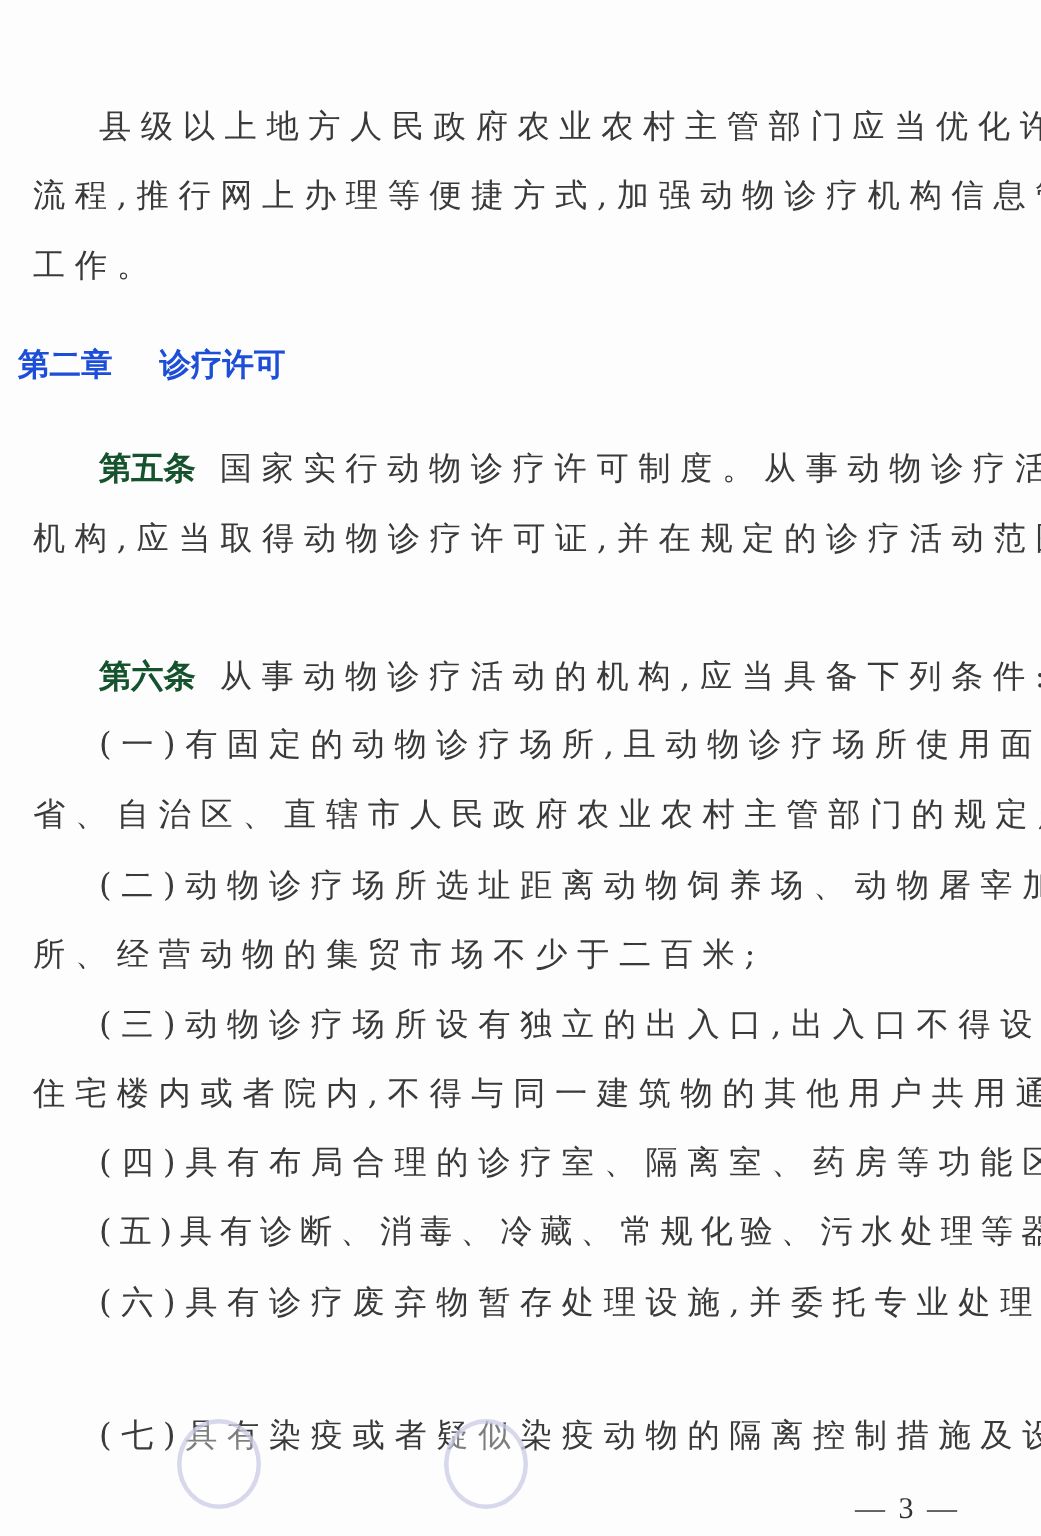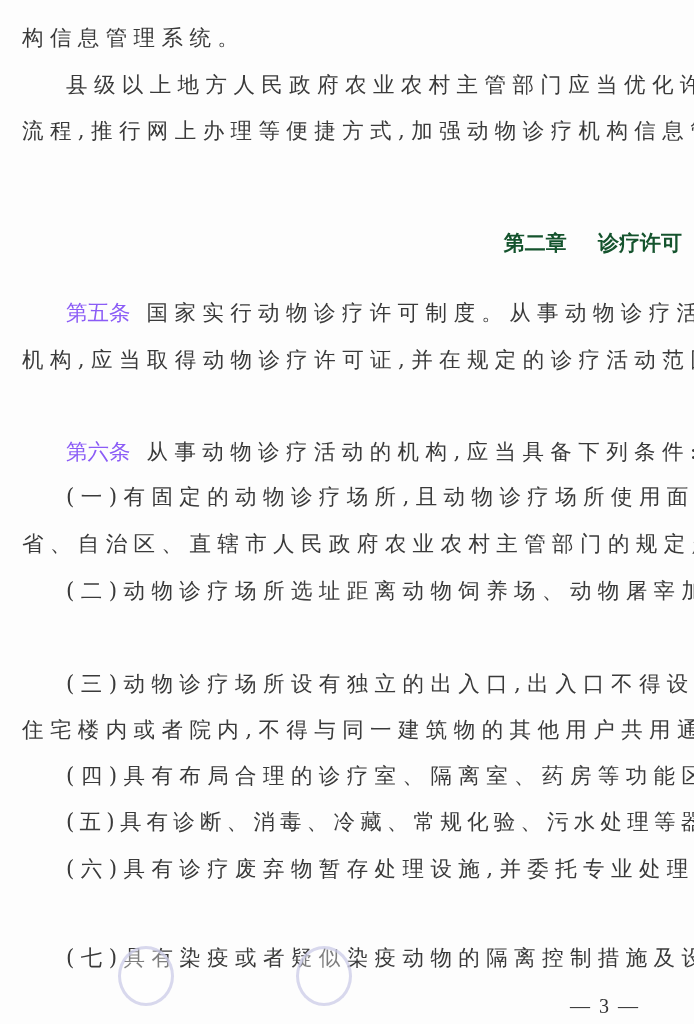--- a/index.html
+++ b/index.html
@@ -15,66 +15,67 @@
     position: absolute;
     left: 22px;
     width: 650px;
     font-size: 21.5px;
     letter-spacing: 6.4px;
     white-space: nowrap;
     line-height: 28px;
     height: 28px;
   }
   .indent { left: 66px; width: 610px; }
-  .bold { font-family: "DejaVu Sans", "Liberation Sans", sans-serif; font-weight: normal; color: #8b5cf6; letter-spacing: 0px; }
+  .bold { font-family: "DejaVu Sans", "Liberation Sans", sans-serif; font-weight: bold; color: #14532d; letter-spacing: 0px; }
   .heading {
-    position: absolute; left: 0; width: 694px; text-align: right;
+    position: absolute; left: 0; width: 694px; text-align: left;
     font-family: "DejaVu Sans", "Liberation Sans", sans-serif; font-weight: bold;
-    font-size: 21px; color: #14532d; line-height: 28px;
+    font-size: 21px; color: #1d4ed8; line-height: 28px;
   }
   .heading span { margin: 0 12px; }
   .art-label { margin-right: 16px; }
   .page-num {
     position: absolute; left: 570px; top: 995px;
     font-family: "Liberation Serif", serif; font-size: 20px; color: #333;
     letter-spacing: 2px;
   }
   .touch-circle {
     position: absolute; width: 50px; height: 54px; border-radius: 50%;
     border: 3px solid rgba(200,200,230,0.7);
     background: rgba(255,255,255,0.35);
   }
 </style>
 </head>
 <body>
 
 <div class="page">
 
-  <div class="line" style="top:24px">构信息管理系统。</div>
   <div class="line indent" style="top:71px">县级以上地方人民政府农业农村主管部门应当优化许可办理</div>
   <div class="line" style="top:117px">流程,推行网上办理等便捷方式,加强动物诊疗机构信息管理</div>
+  <div class="line" style="top:164px">工作。</div>
 
   <div class="heading" style="top:229px">
     <span>第二章</span>
     <span>诊疗许可</span>
   </div>
 
   <div class="line indent" style="top:299px">
     <span class="bold art-label">第五条</span><span>国家实行动物诊疗许可制度。从事动物诊疗活动的</span>
   </div>
   <div class="line" style="top:346px">机构,应当取得动物诊疗许可证,并在规定的诊疗活动范围内开展</div>
 
   <div class="line indent" style="top:438px">
     <span class="bold art-label">第六条</span><span>从事动物诊疗活动的机构,应当具备下列条件:</span>
   </div>
 
   <div class="line indent" style="top:483px">(一)有固定的动物诊疗场所,且动物诊疗场所使用面积符合</div>
   <div class="line" style="top:530px">省、自治区、直辖市人民政府农业农村主管部门的规定;</div>
 
   <div class="line indent" style="top:577px">(二)动物诊疗场所选址距离动物饲养场、动物屠宰加工场</div>
+  <div class="line" style="top:623px">所、经营动物的集贸市场不少于二百米;</div>
 
   <div class="line indent" style="top:670px">(三)动物诊疗场所设有独立的出入口,出入口不得设在居民</div>
   <div class="line" style="top:716px">住宅楼内或者院内,不得与同一建筑物的其他用户共用通道;</div>
 
   <div class="line indent" style="top:762px">(四)具有布局合理的诊疗室、隔离室、药房等功能区;</div>
 
   <div class="line indent" style="top:808px; letter-spacing:5.2px">(五)具有诊断、消毒、冷藏、常规化验、污水处理等器械设备;</div>
 
   <div class="line indent" style="top:855px">(六)具有诊疗废弃物暂存处理设施,并委托专业处理机构</div>
 

